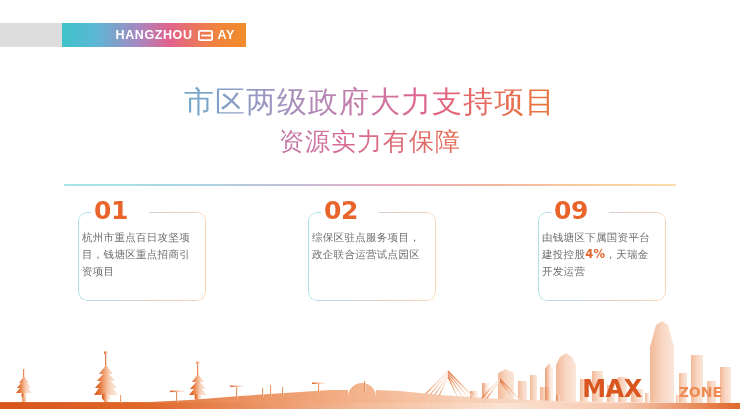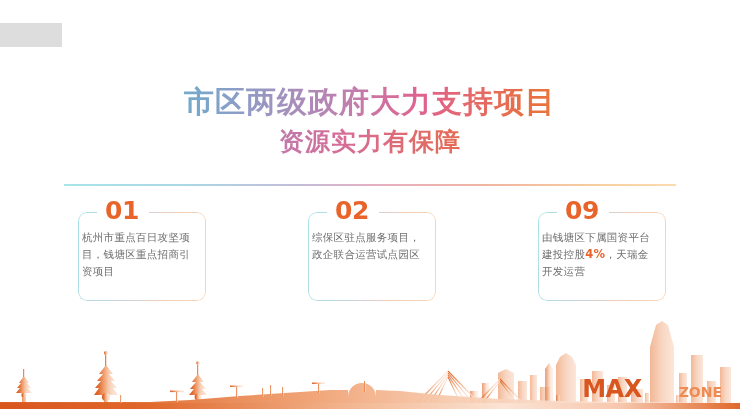--- a/index.html
+++ b/index.html
@@ -70,21 +70,21 @@
   
   .title-block {
     position: absolute;
     left: 0;
     top: 82px;
     width: 740px;
     text-align: center;
   }
   .title-line {
     font-family: "DejaVu Sans", "Liberation Sans", sans-serif;
-    font-weight: bold;
+    font-weight: normal;
     font-size: 30px;
     line-height: 40px;
     letter-spacing: 1px;
     white-space: nowrap;
     background: linear-gradient(90deg,
         #3fc3c9 0%,
         #52b9d1 16%,
         #8f9cc6 33%,
         #c07fae 47%,
         #e0628e 57%,
@@ -171,21 +171,21 @@
     position: absolute;
     left: 19px;
     top: -1px;
     width: 52px;
     height: 4px;
     background: #ffffff;
     z-index: 2;
   }
   .card-num {
     position: absolute;
-    left: 24px;
+    left: 13px;
     top: -14px;
     z-index: 3;
     font-family: "DejaVu Sans", "Liberation Sans", sans-serif;
     font-weight: bold;
     font-size: 25px;
     line-height: 25px;
     color: #e8642a;
     letter-spacing: -0.5px;
     background: #ffffff;
     padding: 0 3px;
@@ -262,20 +262,32 @@
     margin-top: 13px;
   }
 </style>
 </head>
 <body>
 
 <div class="slide">
 
   <div class="brandbar">
     <div class="brandbar-grey"></div>
+    <div class="brandbar-grad">
+      <div class="brandbar-text">
+        <span class="brand-word">HANGZHOU</span>
+        <span class="brand-bglyph">
+          <svg width="15" height="11" viewBox="0 0 15 11" aria-hidden="true">
+            <rect x="0.9" y="0.9" width="13.2" height="9.2" rx="1.2" fill="none" stroke="#ffffff" stroke-width="1.8"></rect>
+            <line x1="3.2" y1="5.5" x2="14.1" y2="5.5" stroke="#ffffff" stroke-width="1.7"></line>
+          </svg>
+        </span>
+        <span class="brand-word">AY</span>
+      </div>
+    </div>
   </div>
 
   <div class="title-block">
     <div class="title-line line1">市区两级政府大力支持项目</div>
     <div class="title-line line2">资源实力有保障</div>
   </div>
 
   <div class="divider"></div>
 
   <div class="cards">

